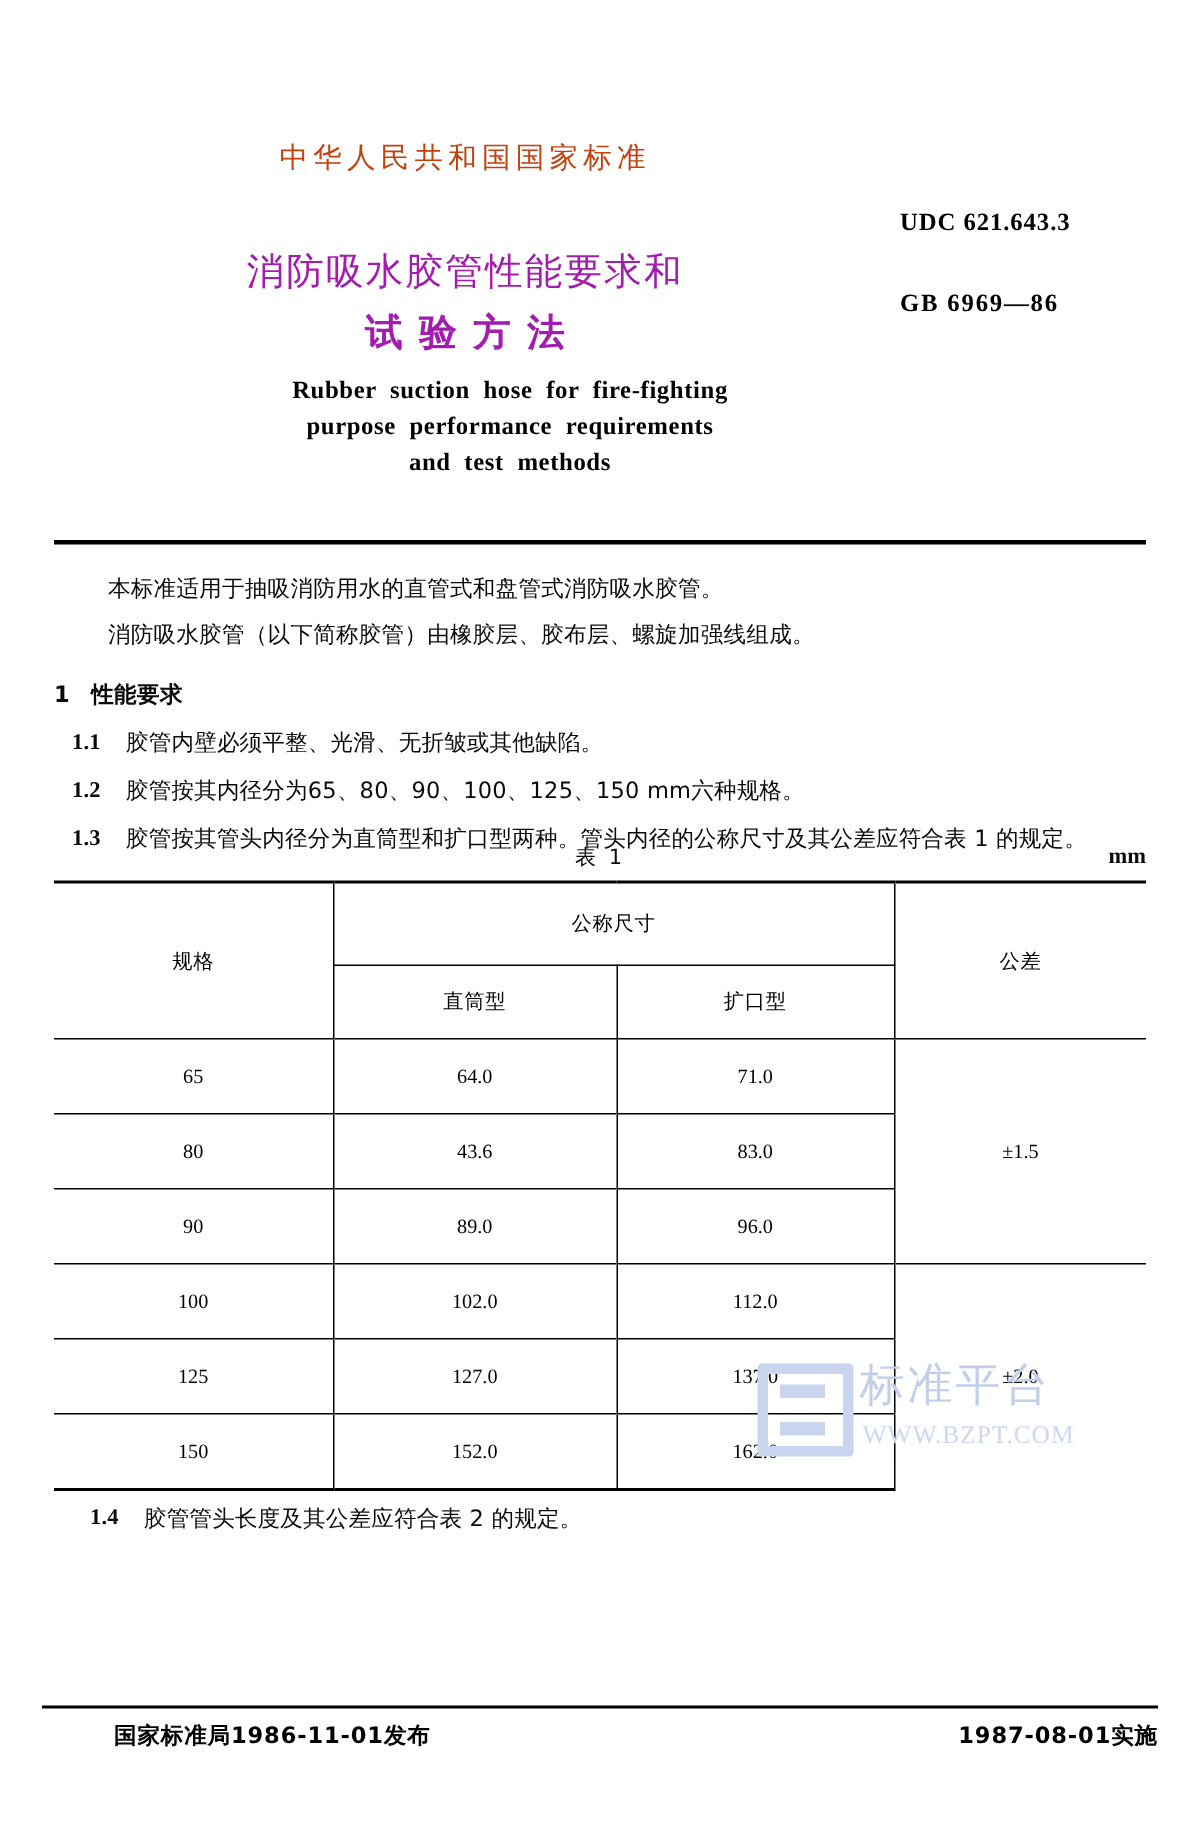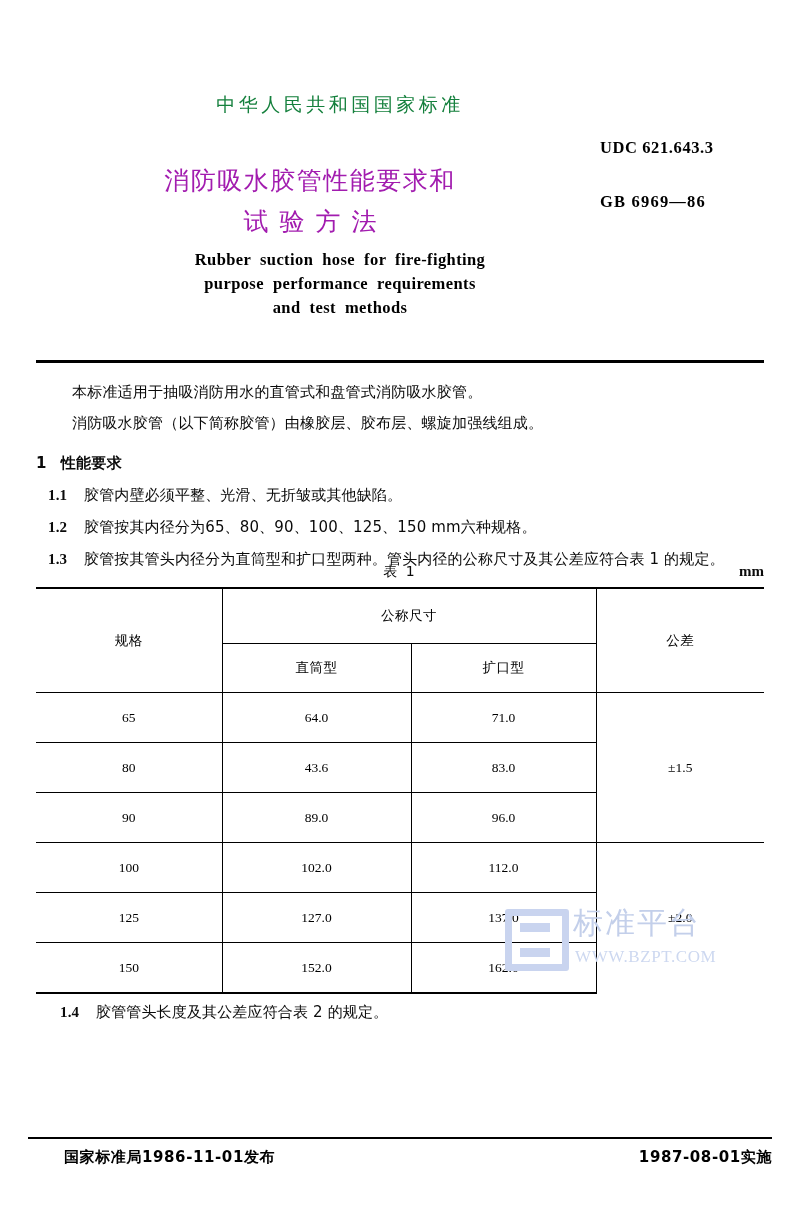--- a/index.html
+++ b/index.html
@@ -34,40 +34,40 @@
   .national-standard {
     position: absolute;
     left: 0;
     top: 92px;
     width: 620px;
     text-align: center;
     font-family: "DejaVu Sans", "Liberation Sans", sans-serif;
     font-size: 19px;
     letter-spacing: 3.5px;
     font-weight: 500;
-    color: #15803d;
-    padding-left: 30px;
+    color: #c2410c;
   }
 
   .title-cn {
     position: absolute;
     left: 0;
     top: 160px;
     width: 620px;
     text-align: center;
     font-family: "DejaVu Sans", "Liberation Sans", sans-serif;
     font-size: 25px;
     font-weight: 500;
     letter-spacing: 1.5px;
     line-height: 41px;
     color: #a21caf;
   }
   .title-cn .ln2 {
     letter-spacing: 11px;
     padding-left: 11px;
+    font-weight: bold;
   }
 
   .code-block {
     position: absolute;
     left: 600px;
     top: 138px;
     width: 200px;
     font-family: "Liberation Serif", "DejaVu Serif", serif;
     font-weight: bold;
     font-size: 16.5px;
@@ -291,21 +291,21 @@
     position: absolute;
     left: 28px;
     top: 1148px;
     width: 744px;
     font-family: "DejaVu Sans", "Liberation Sans", sans-serif;
     font-size: 15px;
     font-weight: bold;
     letter-spacing: 0.6px;
     color: #000;
   }
-  .footer .left  { position: absolute; left: 4px; top: 0; padding-left: 32px; }
+  .footer .left  { position: absolute; left: 16px; top: 0; padding-left: 32px; }
   .footer .right { position: absolute; right: 0; top: 0; }
 </style>
 </head>
 <body>
 
 <div class="page">
 
   <div class="header">
 
     <div class="national-standard">中华人民共和国国家标准</div>

